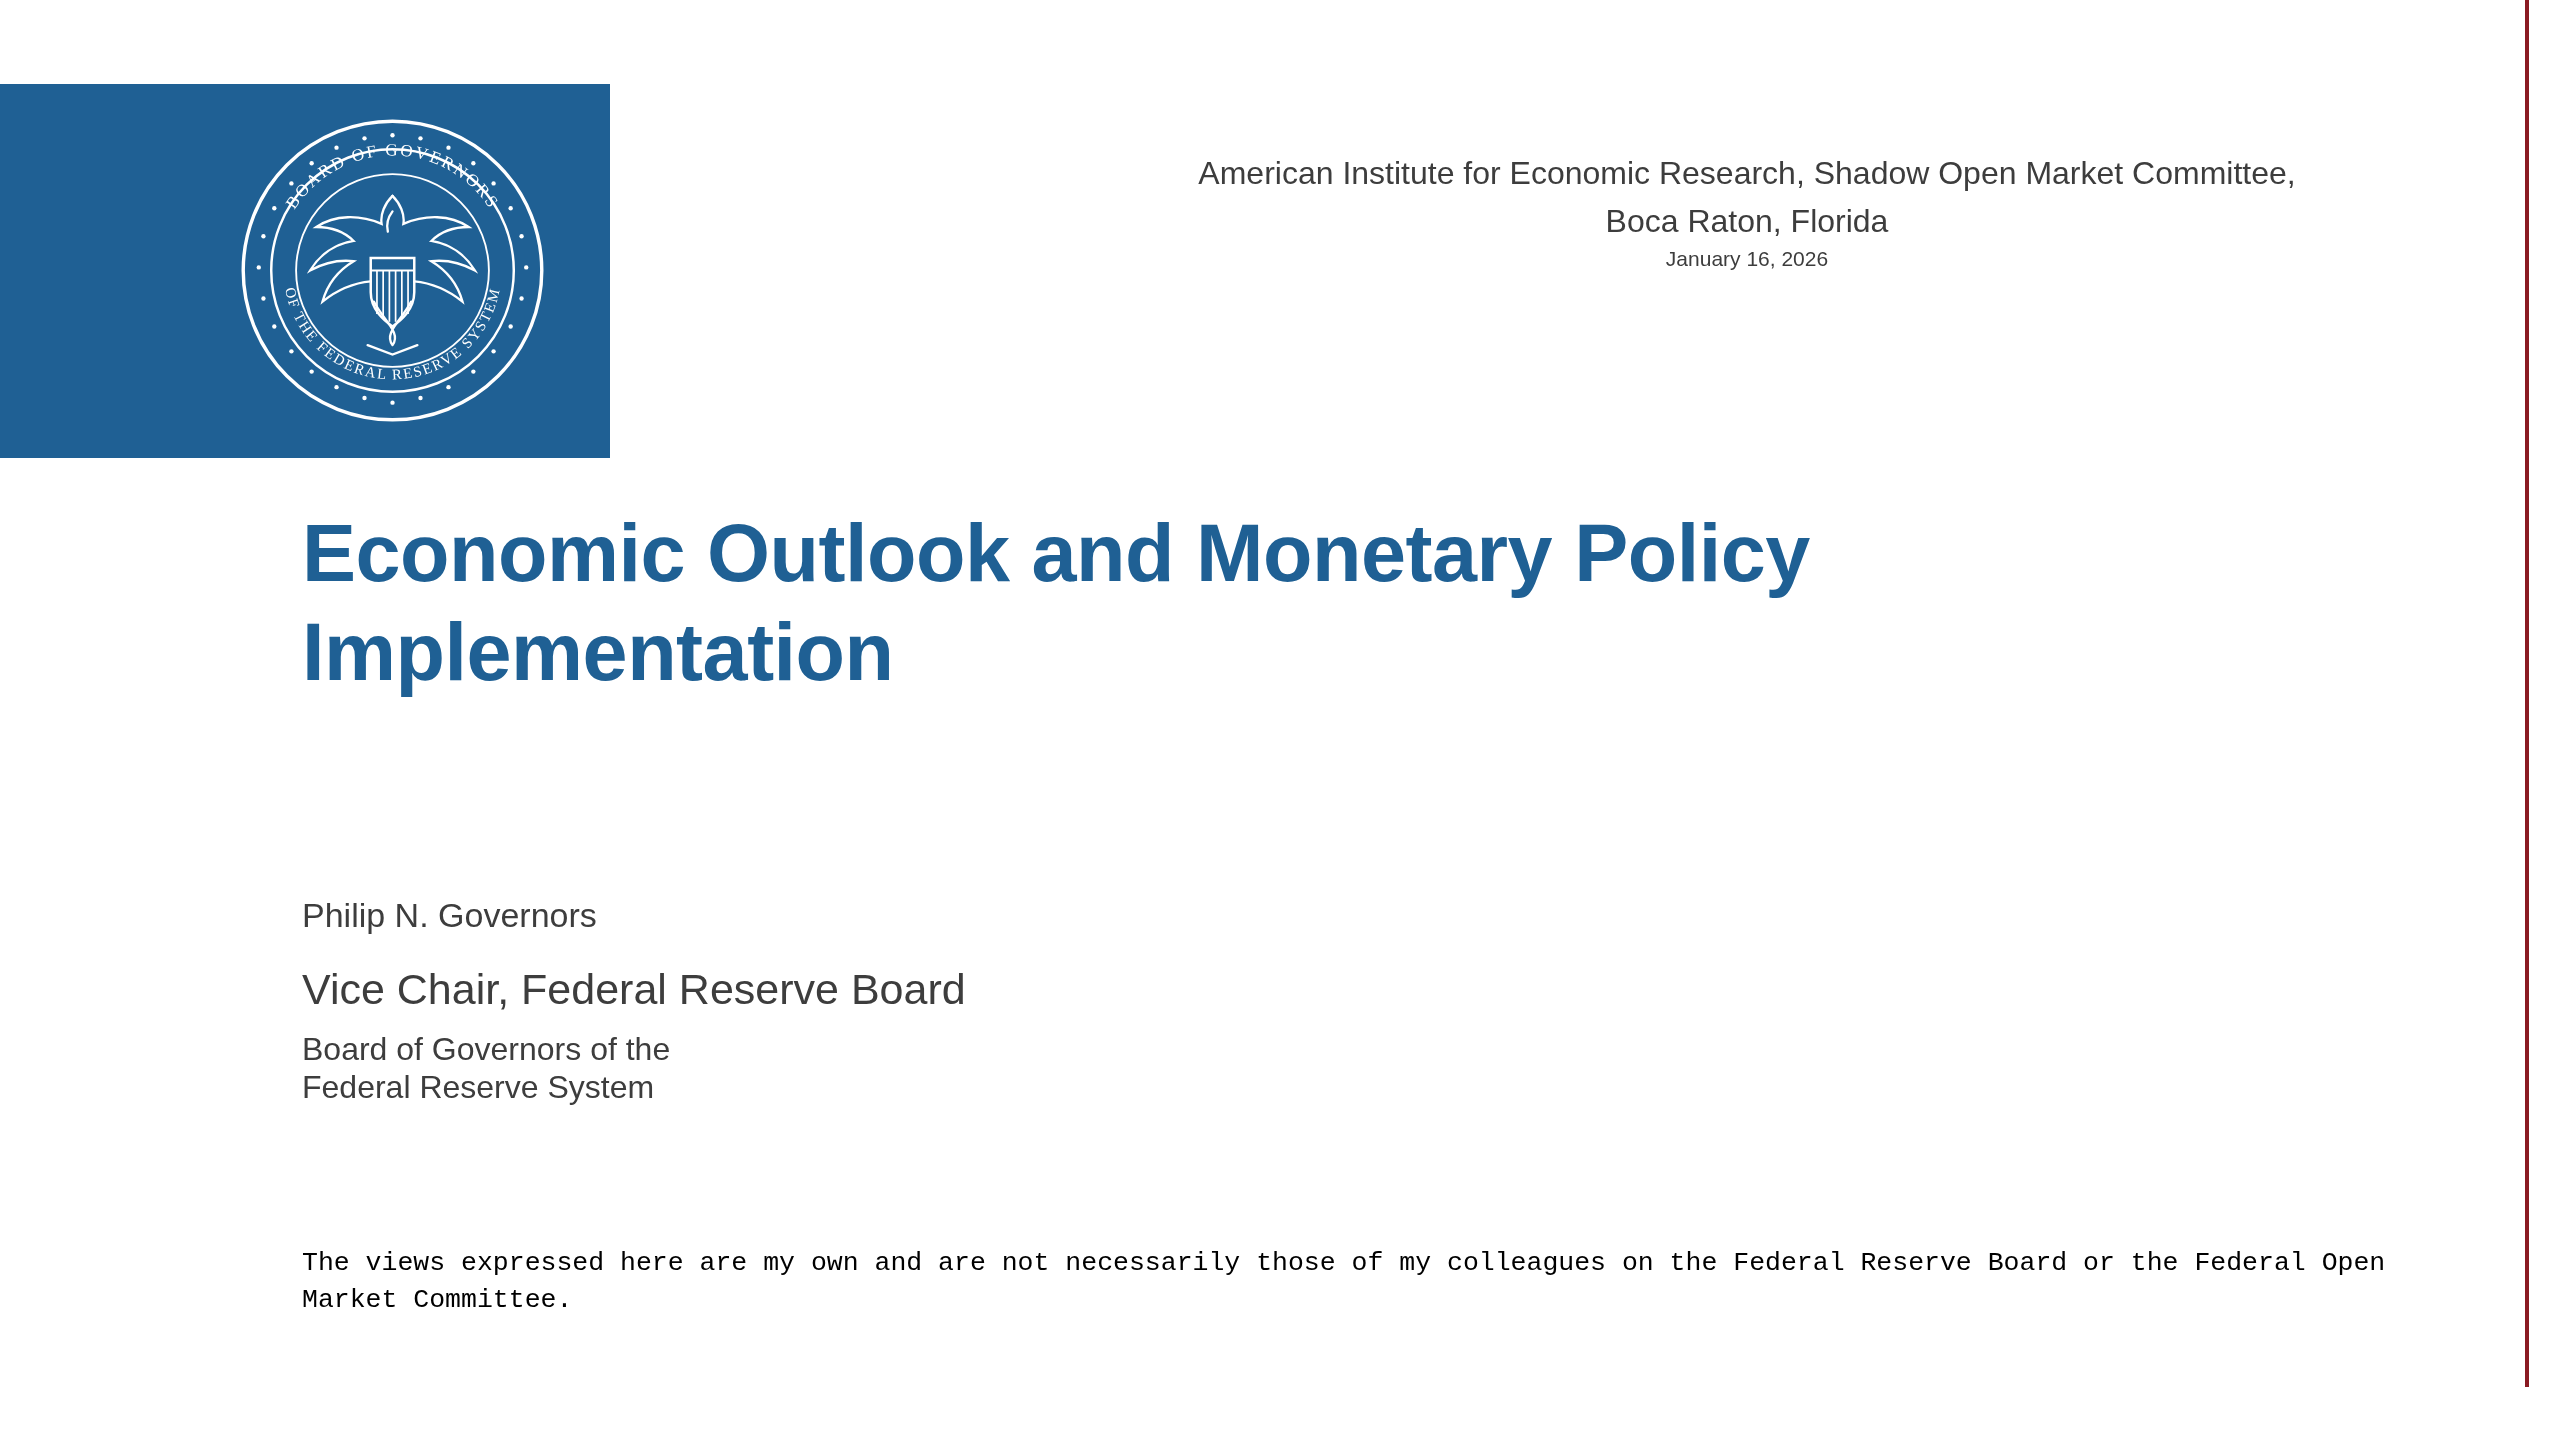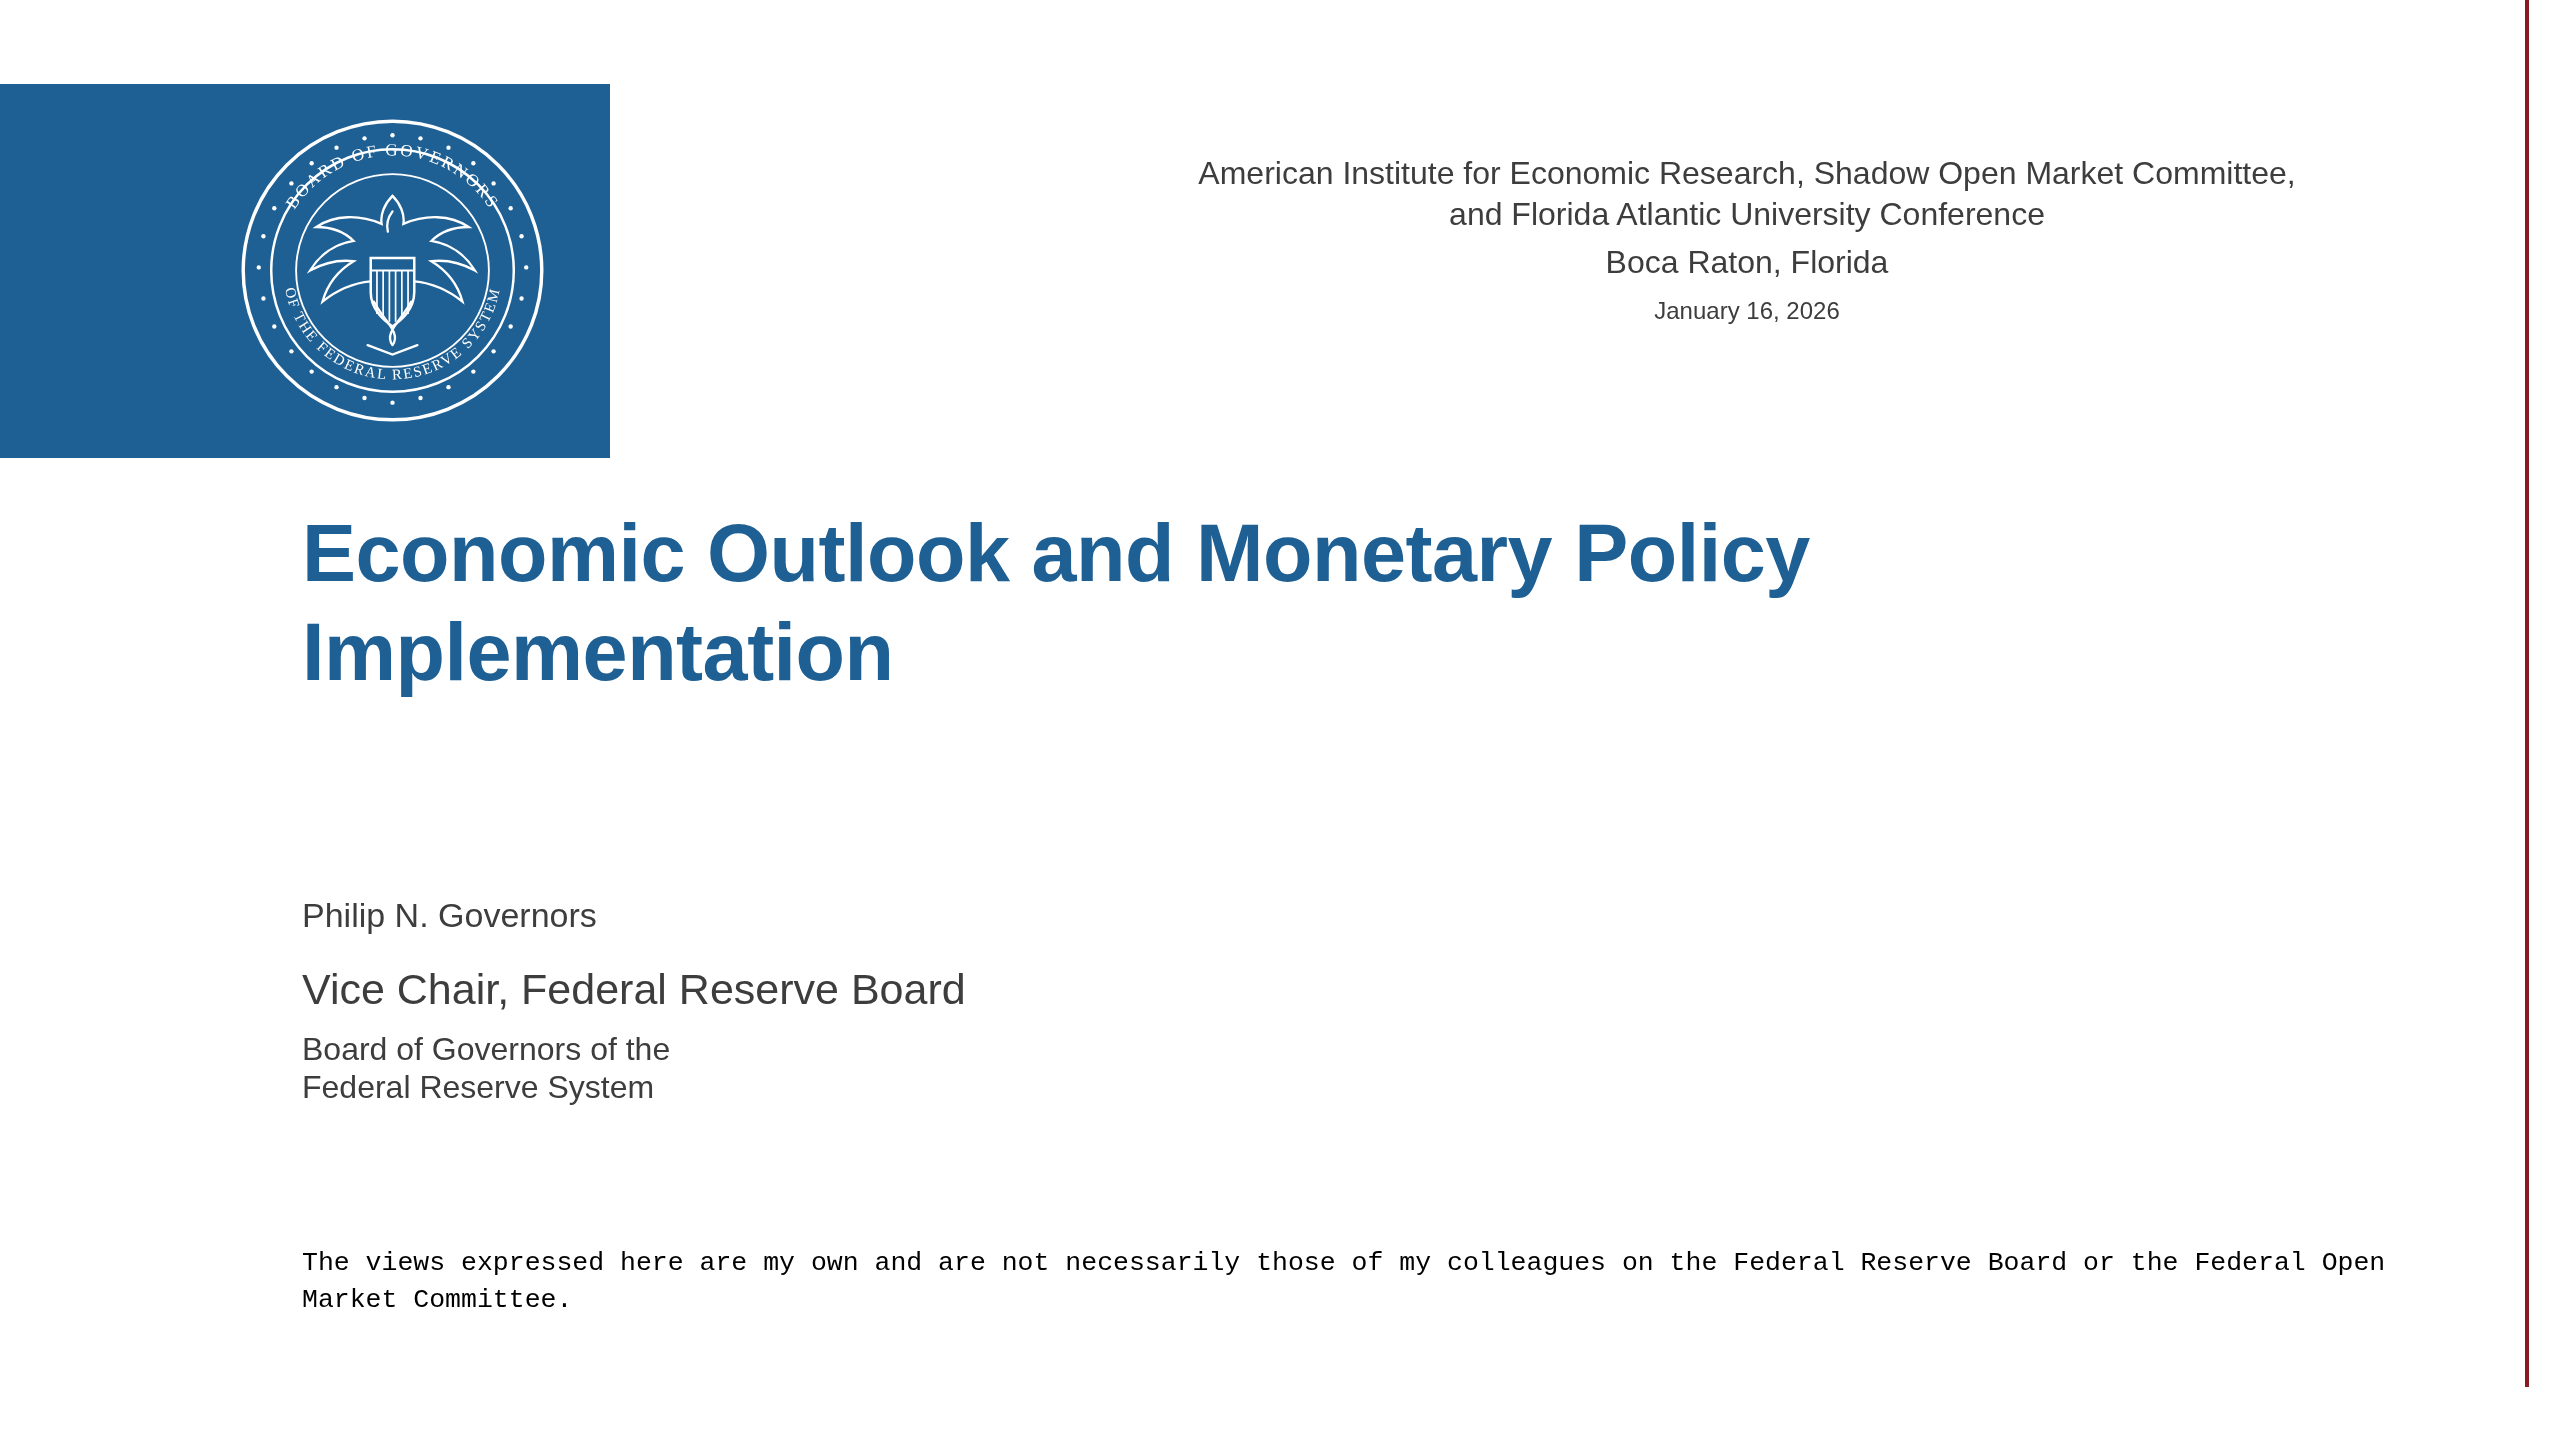--- a/index.html
+++ b/index.html
@@ -75,23 +75,23 @@
     line-height: 1.28;
     color: #3d3d3d;
   }
   .conf-place {
     font-size: 32px;
     line-height: 1.28;
     margin-top: 7px;
     color: #3d3d3d;
   }
   .conf-date {
-    font-size: 24px;
+    font-size: 21px;
     line-height: 1.28;
-    margin-top: 13px;
+    margin-top: 4px;
     color: #3d3d3d;
   }
 
   
   .title {
     position: absolute;
     left: 302px;
     top: 504px;
     width: 2086px;
     font-size: 81px;
@@ -215,21 +215,20 @@
             <line x1="110" y1="100" x2="110" y2="128"></line>
           </g>
           <line x1="86" y1="100" x2="114" y2="100" stroke="#ffffff" stroke-width="1.4"></line>
         </g>
       </svg>
     </div>
   </div>
 
   <div class="conf-block">
     <div class="conf-line">American Institute for Economic Research, Shadow Open Market Committee,</div>
-    <div class="conf-line">and Florida Atlantic University Conference</div>
     <div class="conf-place">Boca Raton, Florida</div>
     <div class="conf-date">January 16, 2026</div>
   </div>
 
   <div class="title">Economic Outlook and Monetary Policy Implementation</div>
 
   <div class="author">
     <div class="author-name">Philip N. Governors</div>
     <div class="author-role">Vice Chair, Federal Reserve Board</div>
     <div class="author-org">Board of Governors of the</div>

